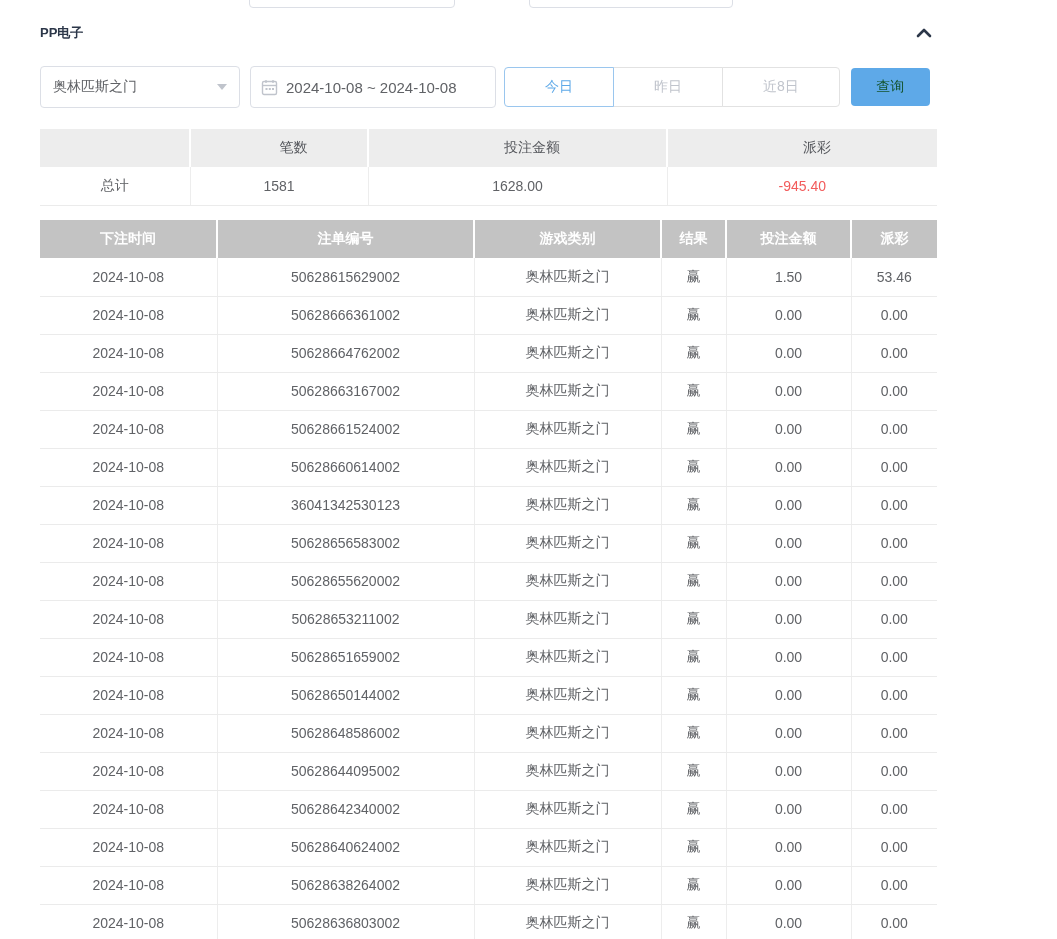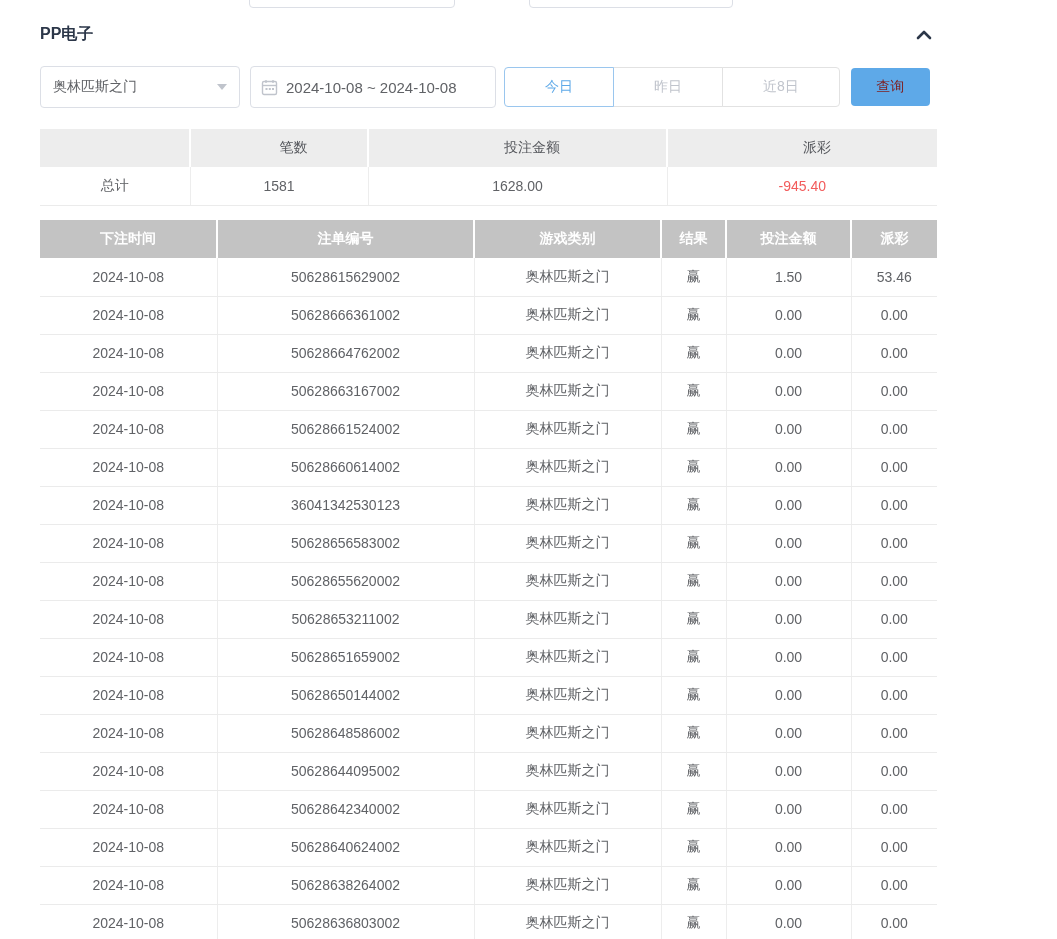--- a/index.html
+++ b/index.html
@@ -22,42 +22,42 @@
 
   
   .cropped-input{position:absolute;top:-6px;height:14px;background:#fff;
     border:1px solid var(--input-border);border-radius:4px;}
   .cropped-input.one{left:249px;width:206px;}
   .cropped-input.two{left:529px;width:204px;}
 
   
   .panel-header{position:absolute;left:40px;top:24px;width:897px;display:flex;
     align-items:center;justify-content:space-between;}
-  .panel-title{font-size:16px;font-weight:bold;color:var(--title-color);}
+  .panel-title{font-size:13px;font-weight:bold;color:var(--title-color);}
   .collapse-btn{background:none;border:none;cursor:pointer;padding:2px 4px;line-height:0;}
 
   
   .filters{position:absolute;left:40px;top:66px;height:42px;display:flex;align-items:center;}
   .select-box{width:200px;height:42px;border:1px solid var(--input-border);border-radius:4px;
     display:flex;align-items:center;justify-content:space-between;padding:0 12px;
     font-size:14px;color:var(--text);background:#fff;cursor:pointer;}
   .caret-down{width:0;height:0;border-left:5px solid transparent;border-right:5px solid transparent;
     border-top:6px solid var(--muted);}
   .date-box{margin-left:10px;width:246px;height:42px;border:1px solid var(--input-border);
     border-radius:4px;display:flex;align-items:center;padding:0 10px;background:#fff;
     font-size:15px;color:var(--text);cursor:pointer;}
   .date-box .cal{margin-right:8px;flex:none;line-height:0;}
   .btn-group{display:flex;margin-left:8px;}
   .seg-btn{height:40px;padding:0 40px;background:#fff;font-size:14px;cursor:pointer;
     border:1px solid #e2e2e2;color:var(--muted);margin-left:-1px;}
   .seg-btn:first-child{border-radius:4px 0 0 4px;margin-left:0;}
   .seg-btn:last-child{border-radius:0 4px 4px 0;}
   .seg-btn.active{border:1px solid var(--accent-border);color:var(--accent);
     position:relative;z-index:2;border-radius:4px 0 0 4px;}
-  .search-btn{margin-left:11px;width:79px;height:38px;background:var(--accent);color:#7f1d1d;
+  .search-btn{margin-left:11px;width:79px;height:38px;background:var(--accent);color:#14532d;
     border:none;border-radius:4px;font-size:14px;cursor:pointer;}
 
   
   table{border-collapse:collapse;table-layout:fixed;width:897px;font-size:14px;}
   td,th{text-align:center;overflow:hidden;white-space:nowrap;}
 
   .summary-table{position:absolute;left:40px;top:129px;}
   .summary-table th{height:38px;background:var(--summary-header-bg);color:#55575c;
     font-weight:normal;border-right:2px solid #fff;padding-left:29px;}
   .summary-table th:last-child{border-right:none;}

